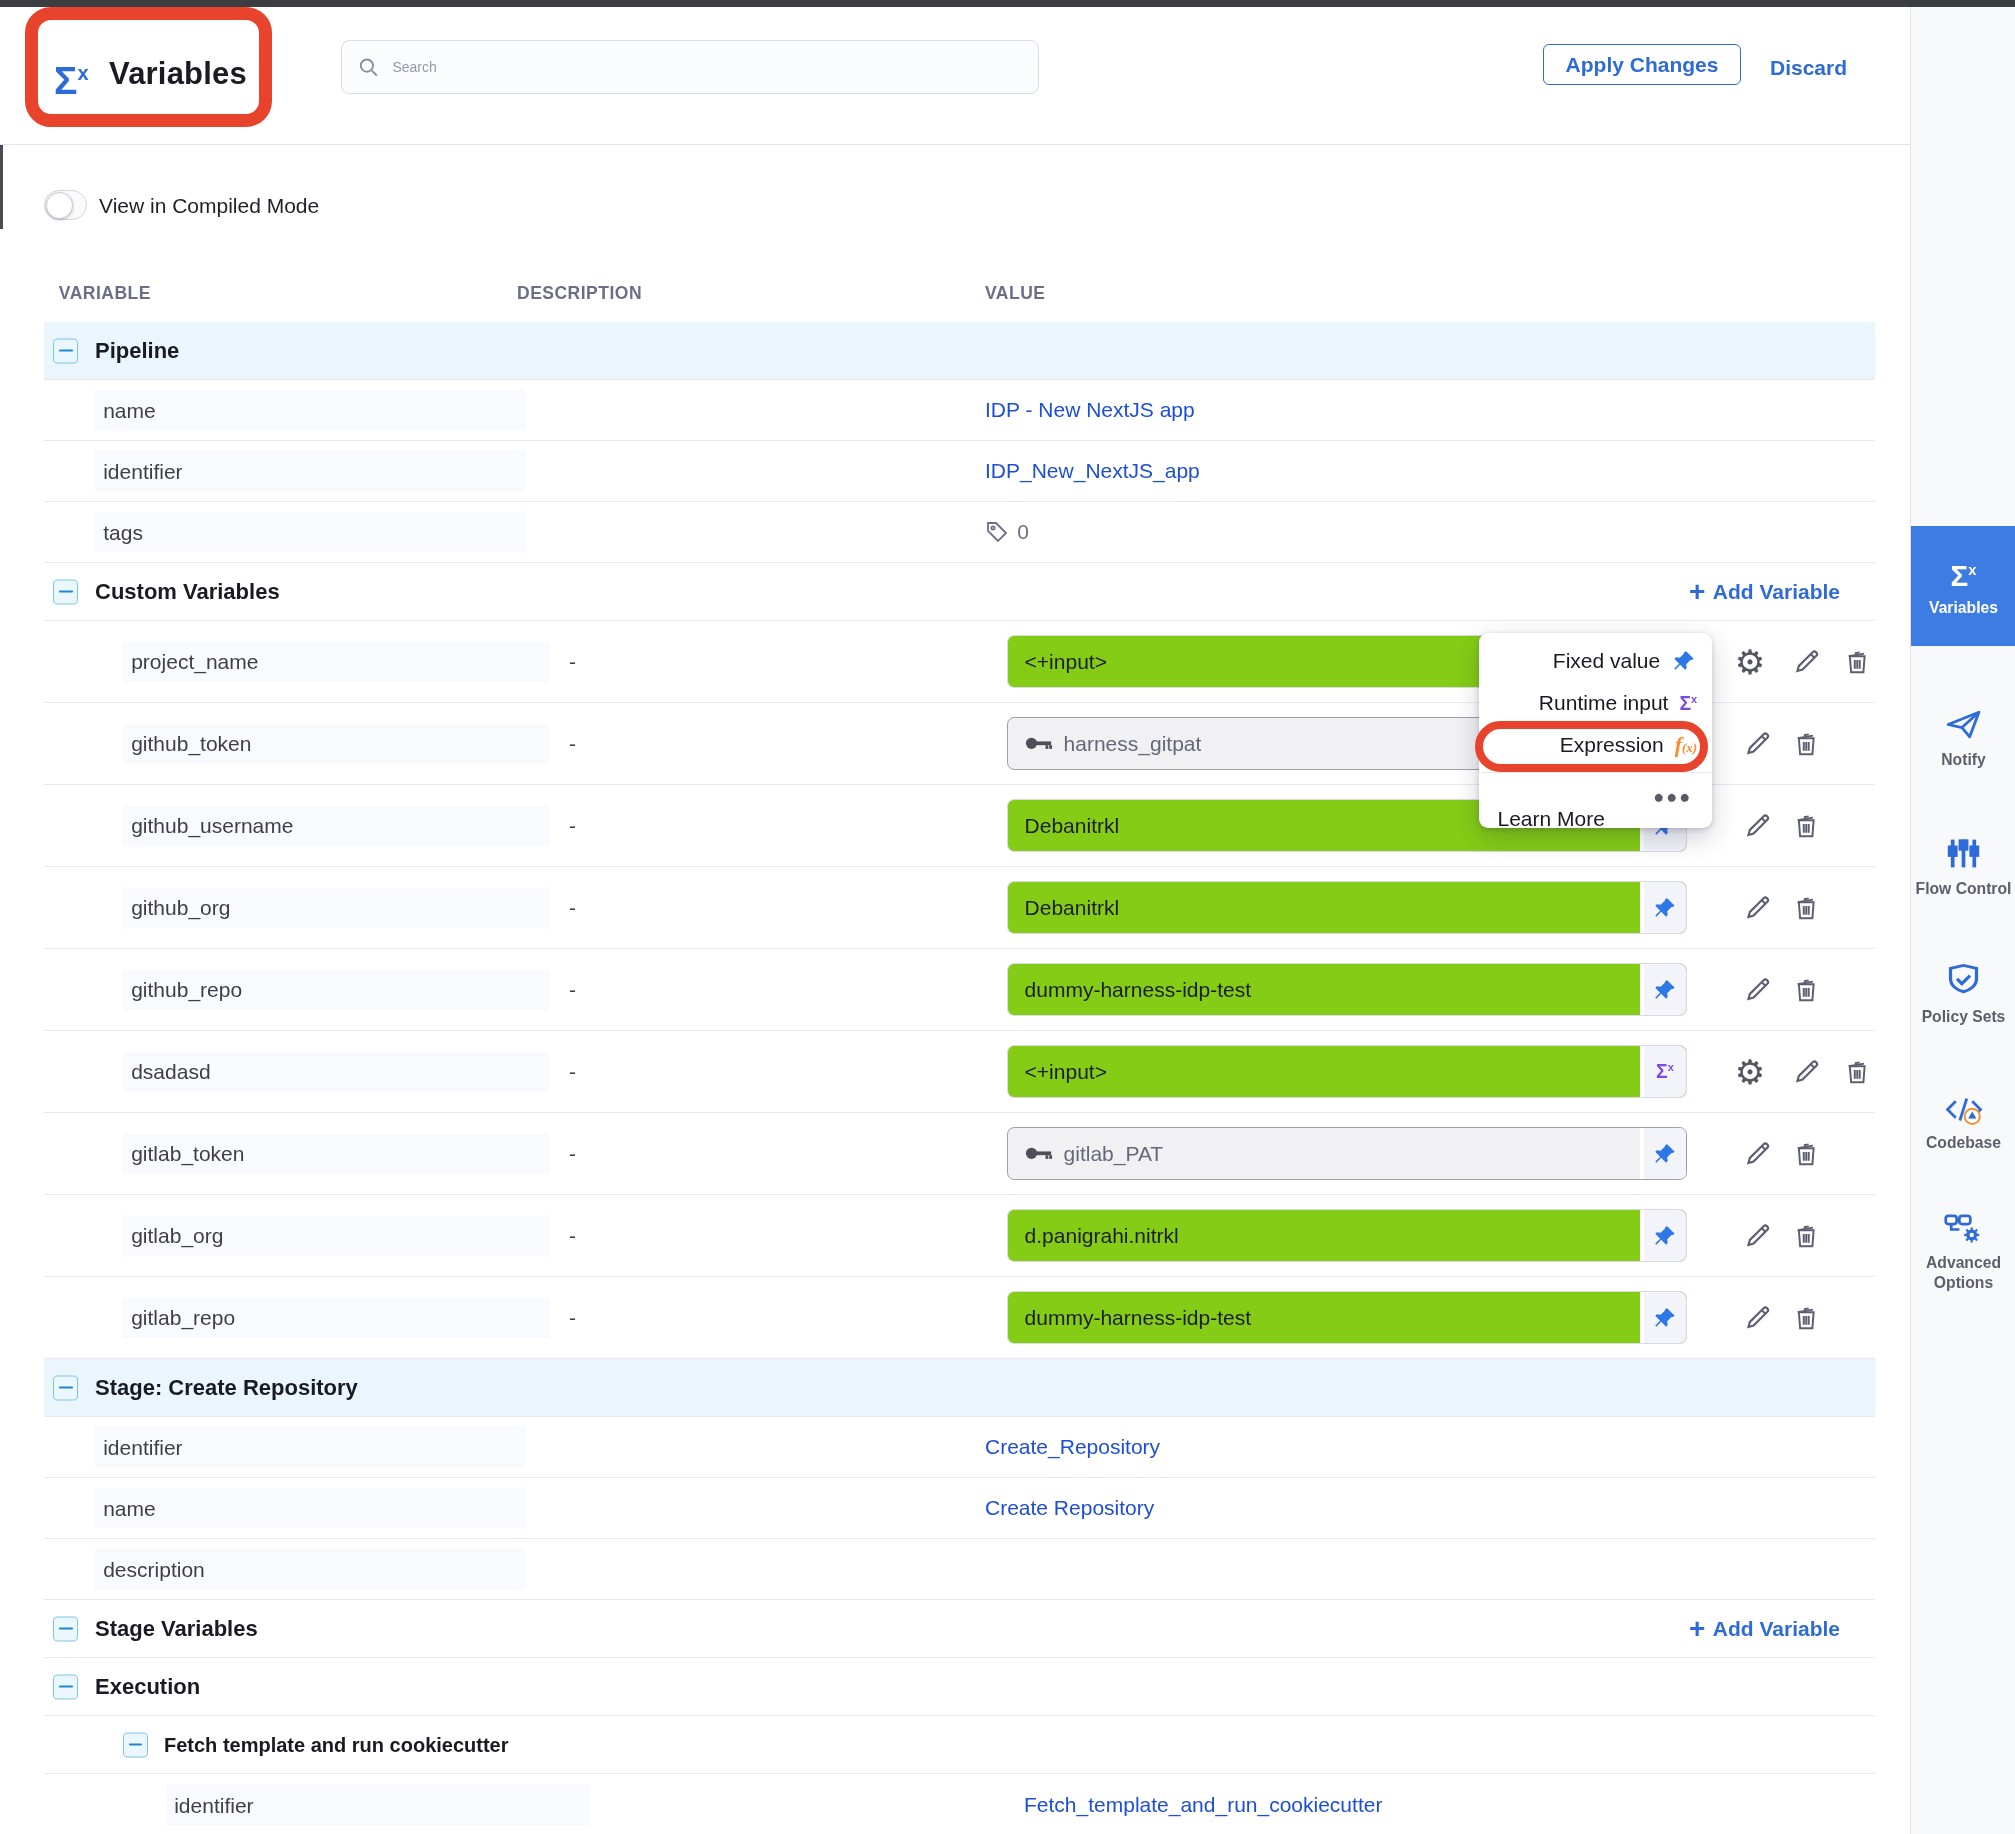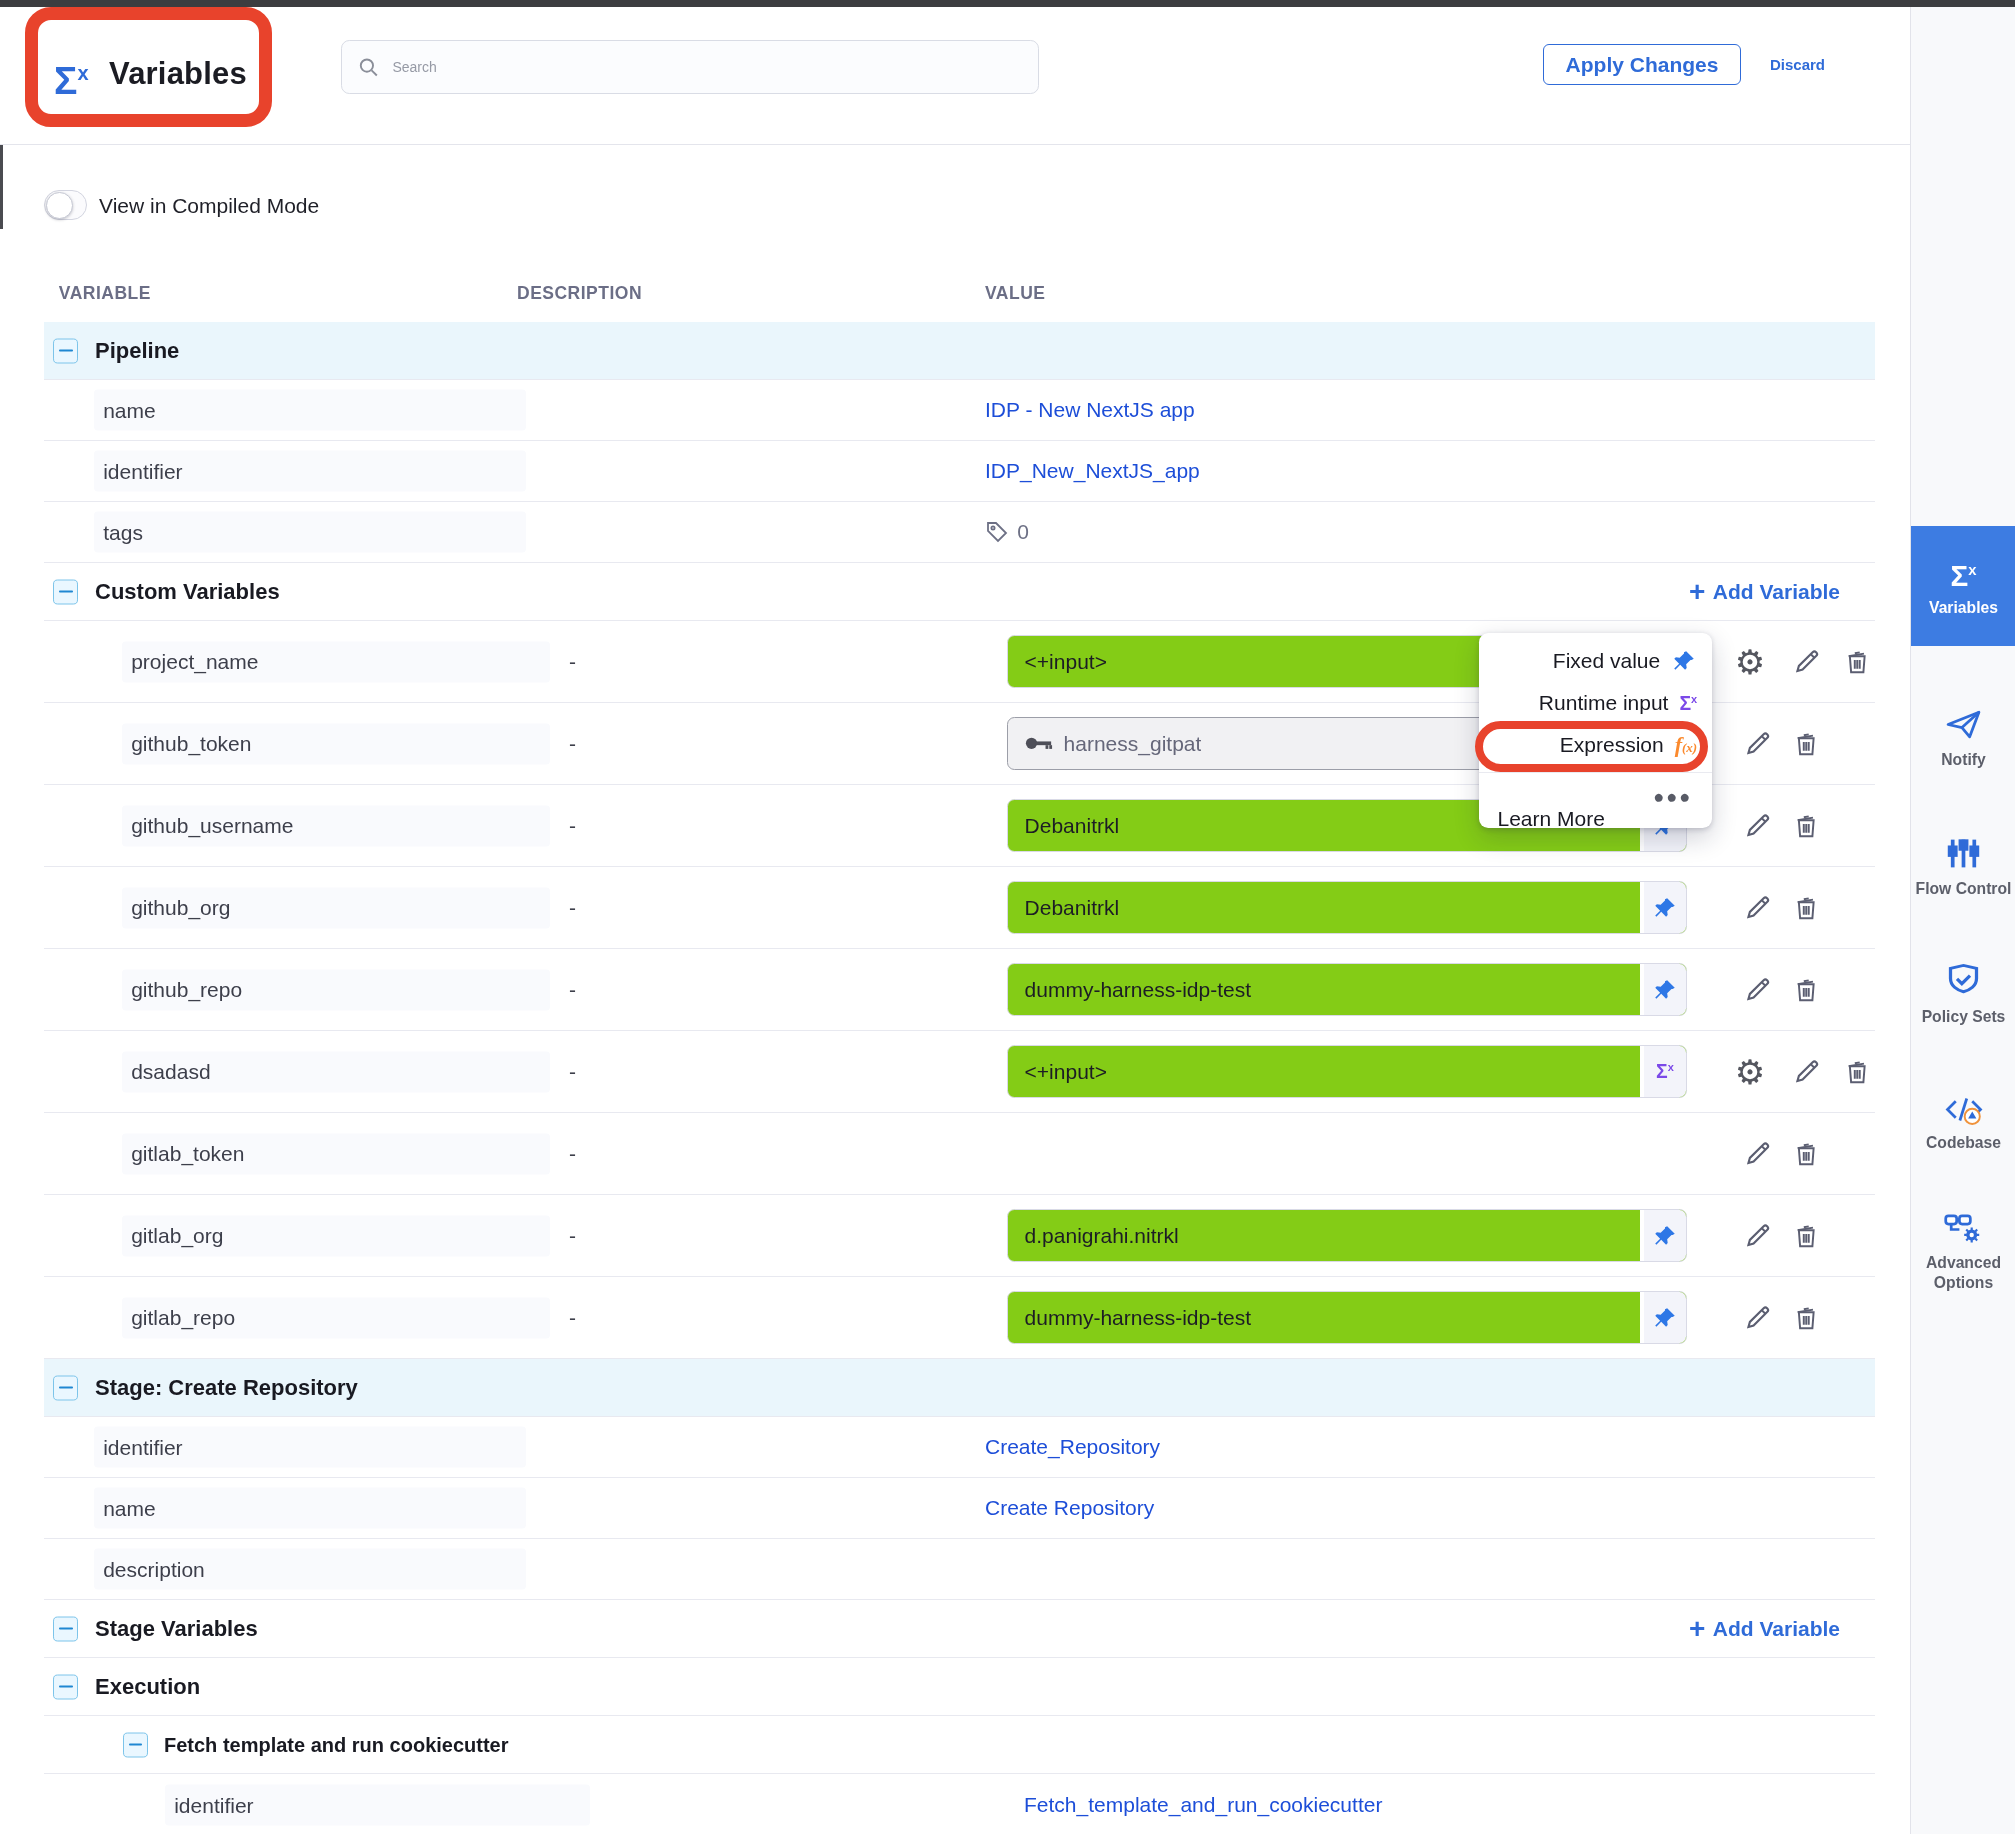--- a/index.html
+++ b/index.html
@@ -20,21 +20,21 @@
   .sigma-logo sup{font-size:20px;font-weight:700;}
   .page-title{left:109px;top:49px;font-size:31px;font-weight:700;color:#1b1c23;letter-spacing:0.2px;}
   .search-box{left:341px;top:33px;width:698px;height:54px;border:1.4px solid #d9dce5;border-radius:8.3px;
               background:#fbfcfe;box-sizing:border-box;display:flex;align-items:center;padding:0 14.8px;}
   .search-box input{border:0;outline:0;background:transparent;font-size:14px;color:#3c3e49;width:100%;
               font-family:"Liberation Sans",sans-serif;}
   .search-box input::placeholder{color:#969aa5;}
   .btn-apply{left:1543px;top:37px;width:198px;height:41px;border:1.8px solid #2f6bd8;border-radius:6px;
              color:#2f6bd8;font-size:21px;font-weight:700;display:flex;align-items:center;justify-content:center;
              background:#fff;box-sizing:border-box;cursor:pointer;}
-  .link-discard{left:1770px;top:49px;font-size:15px;font-weight:600;color:#2f6bd8;cursor:pointer;}
+  .link-discard{left:1770px;top:49px;font-size:21px;font-weight:600;color:#2f6bd8;cursor:pointer;}
 
   
   .toggle{left:44px;top:190px;width:43px;height:30px;border:1.4px solid #d3d5e0;border-radius:15.7px;
           background:#fbfbfd;box-sizing:border-box;cursor:pointer;}
   .toggle .knob{position:absolute;left:0.9px;top:0.9px;width:25px;height:25px;border-radius:50%;
           background:#fff;border:0.9px solid #c6c9d4;box-shadow:0 0.9px 2.8px rgba(40,40,60,.25);}
   .toggle-label{left:99px;top:194px;font-size:21px;color:#1f2028;}
 
   
   .table{left:44px;top:268px;width:1831px;}
@@ -357,20 +357,38 @@
               <path d="M10 5.5l4-.7"></path>
               <line x1="10" y1="11" x2="10" y2="18"></line>
               <line x1="12" y1="11" x2="12" y2="18"></line>
               <line x1="14" y1="11" x2="14" y2="18"></line>
             </svg>
           </div>
         </div>
         <div class="trow var">
           <div class="name-cell">gitlab_token</div>
           <span class="desc">-</span>
+          <div class="vinput secret">
+            <span class="vtext">
+              <span>
+                <svg width="28" height="16.6" viewBox="0 0 30 16" fill="#4e4f58">
+                  <circle cx="7" cy="8" r="6"></circle>
+                  <rect x="11" y="6" width="17" height="4"></rect>
+                  <rect x="22" y="10" width="3" height="4"></rect>
+                  <rect x="26" y="10" width="3" height="4"></rect>
+                </svg>
+              </span>
+              <span>gitlab_PAT</span>
+            </span>
+            <div class="vseg">
+              <svg width="26" height="26" viewBox="0 0 24 24" fill="#2e77e6">
+                <path d="M14 3l7 7-2 1-1 0-4 4 .5 3.5-1.5 1.5-4.5-4.5L4 20l-1-1 4.5-4.5L3 10l1.5-1.5L8 9l4-4 0-1z"></path>
+              </svg>
+            </div>
+          </div>
           <div class="ricon" style="left: 1714px;">
             <svg width="29.5" height="29.5" viewBox="0 0 24 24" fill="none" stroke="#5b5e71" stroke-width="1.7">
               <path d="M4 20l1.2-4.2L16.4 4.6a2 2 0 012.8 0l.2.2a2 2 0 010 2.8L8.2 18.8 4 20z"></path>
               <line x1="14.8" y1="6.2" x2="17.8" y2="9.2"></line>
             </svg>
           </div>
           <div class="ricon" style="left: 1762px;">
             <svg width="29.5" height="29.5" viewBox="0 0 24 24" fill="none" stroke="#5b5e71" stroke-width="1.6">
               <path d="M6 8h12l-1 13H7L6 8z"></path>
               <path d="M5 8l12.5-2.2"></path>

